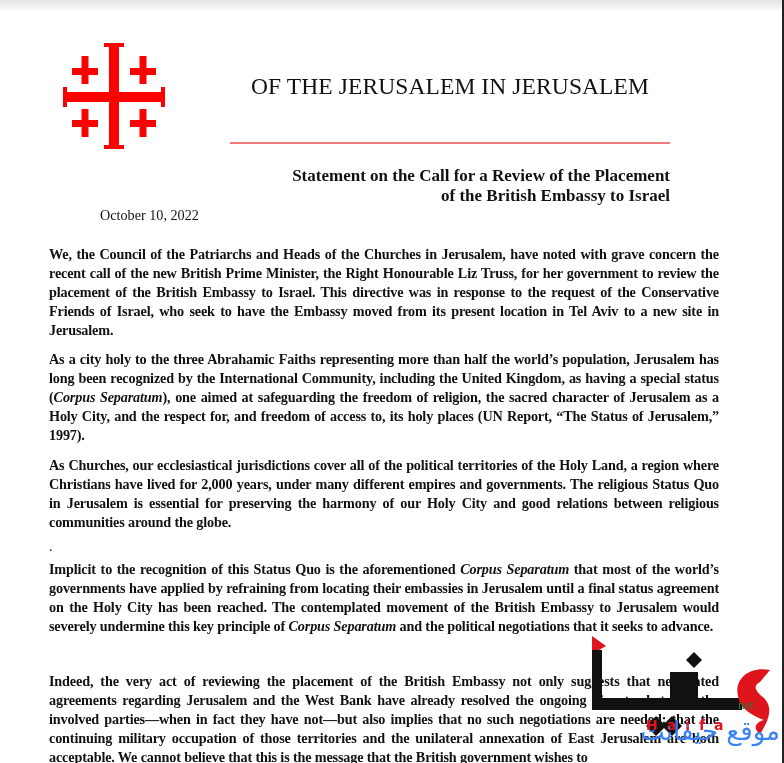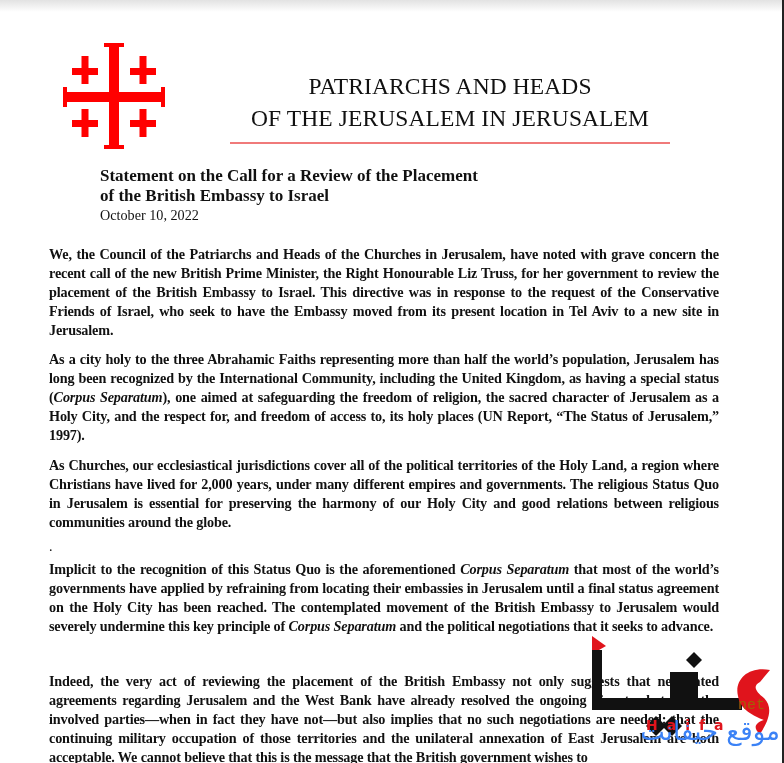--- a/index.html
+++ b/index.html
@@ -24,43 +24,43 @@
       position: absolute; left: 230px; top: 70px; width: 440px;
       text-align: center; font-size: 23.5px; line-height: 32px; color: #111;
       letter-spacing: 0.1px;
     }
     .red-rule {
       position: absolute; left: 230px; top: 142px; width: 440px; height: 2px;
       background: #f07a7a;
     }
     .heading {
       position: absolute; left: 100px; top: 166px; width: 570px;
-      text-align: left; font-weight: bold; font-size: 17px; line-height: 20px;
+      text-align: right; font-weight: bold; font-size: 17px; line-height: 20px;
     }
     .date {
       position: absolute; left: 100px; top: 207px; width: 570px;
       text-align: left; font-size: 14.2px; line-height: 17px;
     }
     .para {
       position: absolute; left: 49px; width: 670px;
       font-size: 14.2px; line-height: 19px; text-align: justify;
       font-stretch: condensed; letter-spacing: -0.15px; font-weight: bold;
     }
     .para i { font-style: italic; }
     .dot { position: absolute; left: 49px; top: 540px; font-size: 14px; line-height: 14px; }
     .watermark {
       position: absolute; left: 588px; top: 636px; width: 190px; height: 125px;
     }
     .wm-haifa {
       position: absolute; left: 646px; top: 697px; font-family: "DejaVu Sans", sans-serif;
       font-weight: bold; font-size: 14px; color: #e0141c; letter-spacing: 9px; margin-top: 20px;
     }
     .wm-net {
-      position: absolute; left: 738px; top: 697px; font-family: Liberation Mono, monospace;
-      font-size: 15px; color: #a16207;
+      position: absolute; left: 738px; top: 697px; font-family: Liberation Serif, serif;
+      font-size: 13px; color: #15803d;
     }
     .wm-arabic {
       position: absolute; left: 610px; top: 716px; width: 170px; text-align: right;
       font-family: "DejaVu Sans", sans-serif; font-size: 26px; color: #3b82f6; line-height: 30px;
     }
   </style>
 </head>
 <body>
 
 <div class="top-shade"></div>
@@ -82,21 +82,20 @@
     <rect x="68" y="26" width="26" height="7"></rect>
       <rect x="77.5" y="14" width="7" height="28"></rect>
     <rect x="10" y="78" width="26" height="7"></rect>
       <rect x="19.5" y="67" width="7" height="28"></rect>
     <rect x="68" y="78" width="26" height="7"></rect>
       <rect x="77.5" y="67" width="7" height="28"></rect>
   </g>
 </svg>
 
 <div class="org-title">
-  <div>PATRIARCHS AND HEADS</div>
   <div>OF THE JERUSALEM IN JERUSALEM</div>
 </div>
 <div class="red-rule"></div>
 
 <div class="heading">
   <div>Statement on the Call for a Review of the Placement</div>
   <div>of the British Embassy to Israel</div>
 </div>
 <div class="date">October 10, 2022</div>
 

